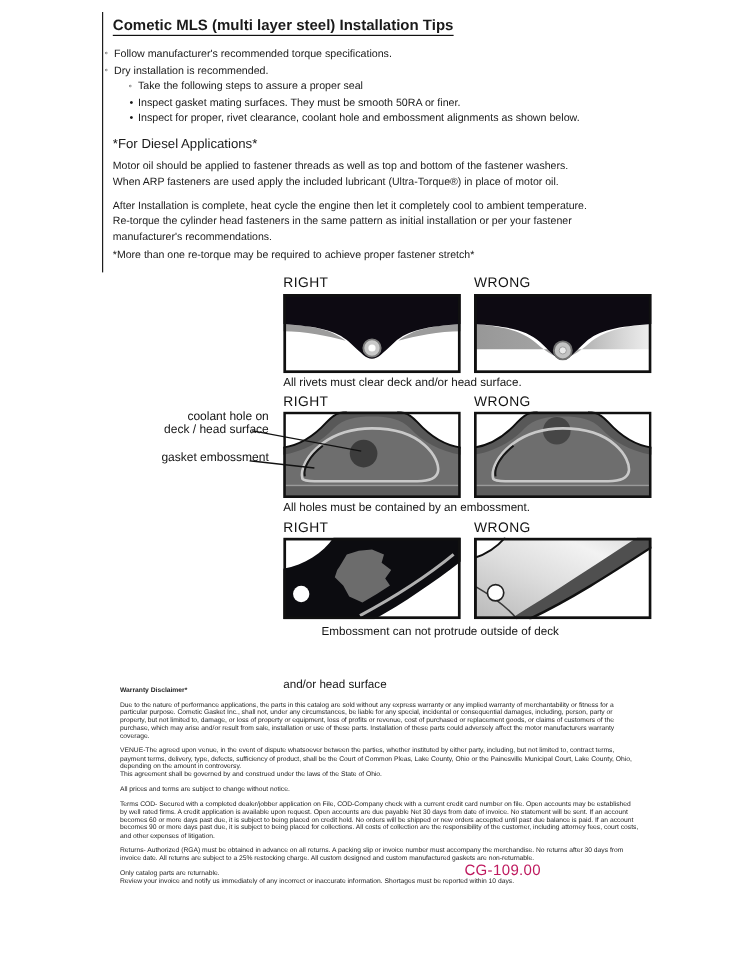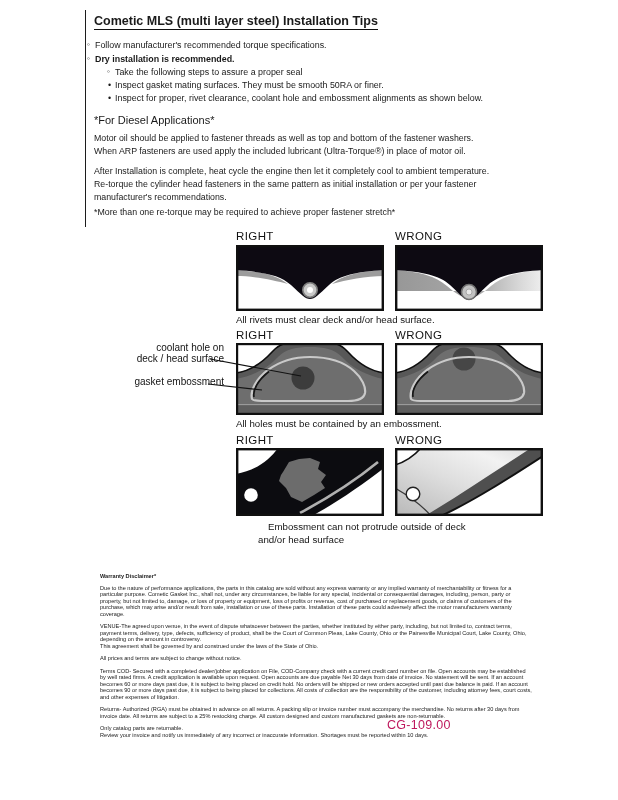--- a/index.html
+++ b/index.html
@@ -28,21 +28,21 @@
   svg{display:block;}
 </style>
 </head>
 <body>
 
 <div class="rule-v"></div>
 
 <div class="abs title"><span>Cometic MLS (multi layer steel) Installation Tips</span></div>
 
 <div class="abs bullet" style="top:38px;"><span class="mk">◦</span><span>Follow manufacturer's recommended torque specifications.</span></div>
-<div class="abs bullet" style="top:51.6px;font-weight:bold;"><span class="mk">◦</span><span>Dry installation is recommended.</span></div>
+<div class="abs bullet" style="top:51.6px;"><span class="mk">◦</span><span>Dry installation is recommended.</span></div>
 <div class="abs bullet" style="top:65.2px;margin-left:20px;"><span class="mk">◦</span><span>Take the following steps to assure a proper seal</span></div>
 <div class="abs subbullet" style="top:78.8px;"><span class="mk">•</span><span>Inspect gasket mating surfaces.  They must be smooth 50RA or finer.</span></div>
 <div class="abs subbullet" style="top:92.4px;"><span class="mk">•</span><span>Inspect for proper, rivet clearance, coolant hole and embossment alignments as shown below.</span></div>
 
 <div class="abs diesel-h">*For Diesel Applications*</div>
 <div class="abs para" style="top:132px;">Motor oil should be applied to fastener threads as well as top and bottom of the fastener washers. When ARP fasteners are used apply the included lubricant (Ultra-Torque®) in place of motor oil.</div>
 <div class="abs para" style="top:165px;">After Installation is complete, heat cycle the engine then let it completely cool to ambient temperature. Re-torque the cylinder head fasteners in the same pattern as initial installation or per your fastener manufacturer's recommendations.</div>
 <div class="abs para" style="top:206px;white-space:nowrap;">*More than one re-torque may be required to achieve proper fastener stretch*</div>
 
 <div class="abs dg-label" style="left:236px;top:230px;">RIGHT</div>
@@ -159,21 +159,21 @@
     <path d="M46,68 C80,52 114,30 148,8" fill="none" stroke="#111111" stroke-width="2"></path>
     <path d="M0,17 C10,14 19,8 26,0 L0,0 Z" fill="#ffffff"></path>
     <path d="M0,17 C10,14 19,8 26,0" fill="none" stroke="#111111" stroke-width="1.6"></path>
     <path d="M0,40 C14,48 26,56 36,68" fill="none" stroke="#3a3a3a" stroke-width="1.3"></path>
     <circle cx="18" cy="46" r="6.8" fill="#ffffff" stroke="#222222" stroke-width="1.4"></circle>
     <rect x="1.2" y="1.2" width="145.6" height="65.6" fill="none" stroke="#101010" stroke-width="2.4"></rect>
   </svg>
 </div>
 
 <div class="abs dg-caption" style="top:521px;padding-left:32px;">Embossment can not protrude outside of deck</div>
-<div class="abs dg-caption" style="top:534px;margin-left:22px;">and/or head surface</div>
+<div class="abs dg-caption" style="top:565px;">and/or head surface</div>
 
 <div class="abs legal">
   <p class="lh">Warranty Disclaimer*</p>
   <p>Due to the nature of performance applications, the parts in this catalog are sold without any express warranty or any implied warranty of merchantability or fitness for a particular purpose.  Cometic Gasket Inc., shall not, under any circumstances, be liable for any special, incidental or consequential damages, including, person, party or property, but not limited to, damage, or loss of property or equipment, loss of profits or revenue, cost of purchased or replacement goods, or claims of customers of the purchase, which may arise and/or result from sale, installation or use of these parts.  Installation of these parts could adversely affect the motor manufacturers warranty coverage.</p>
   <p class="tight">VENUE-The agreed upon venue, in the event of dispute whatsoever between the parties, whether instituted by either party, including, but not limited to, contract terms, payment terms, delivery, type, defects, sufficiency of product, shall be the Court of Common Pleas, Lake County, Ohio or the Painesville Municipal Court, Lake County, Ohio, depending on the amount in controversy.</p>
   <p>This agreement shall be governed by and construed under the laws of the State of Ohio.</p>
   <p>All prices and terms are subject to change without notice.</p>
   <p>Terms COD- Secured with a completed dealer/jobber application on File, COD-Company check with a current credit card number on file.  Open accounts may be established by well rated firms.  A credit application is available upon request.  Open accounts are due payable Net 30 days from date of invoice.  No statement will be sent.  If an account becomes 60 or more days past due, it is subject to being placed on credit hold.  No orders will be shipped or new orders accepted until past due balance is paid.  If an account becomes 90 or more days past due, it is subject to being placed for collections.  All costs of collection are the responsibility of the customer, including attorney fees, court costs, and other expenses of litigation.</p>
   <p>Returns- Authorized (RGA) must be obtained in advance on all returns.  A packing slip or invoice number must accompany the merchandise.  No returns after 30 days from invoice date.  All returns are subject to a 25% restocking charge.  All custom designed and custom manufactured gaskets are non-returnable.</p>
   <p class="tight">Only catalog parts are returnable.</p>

